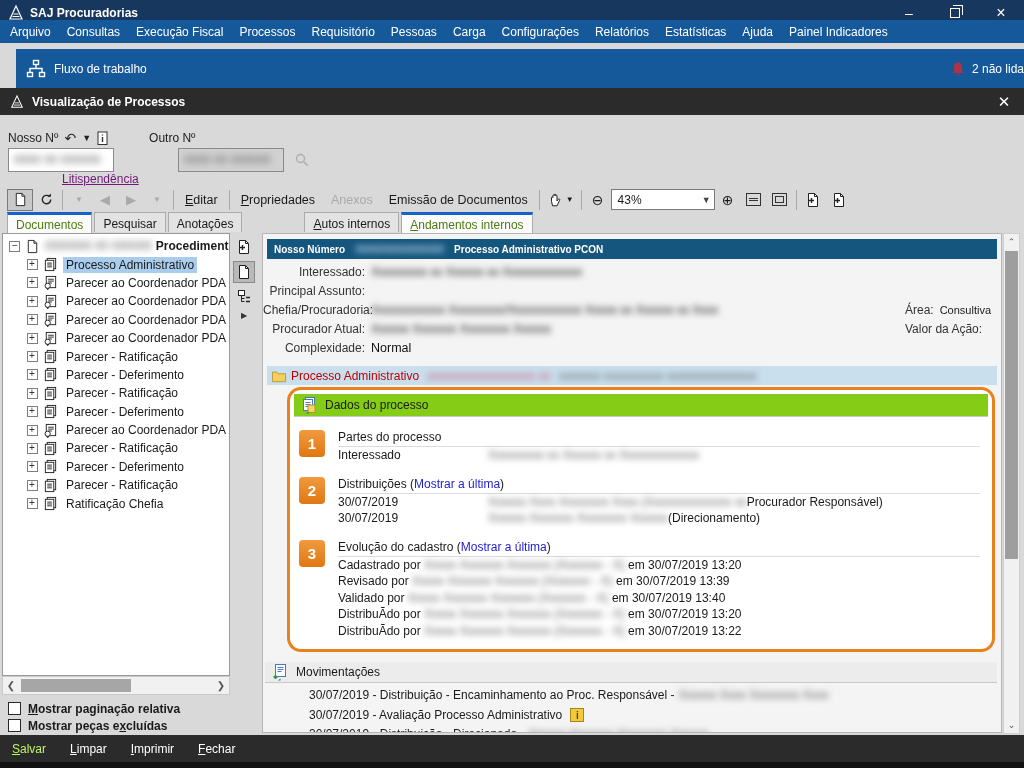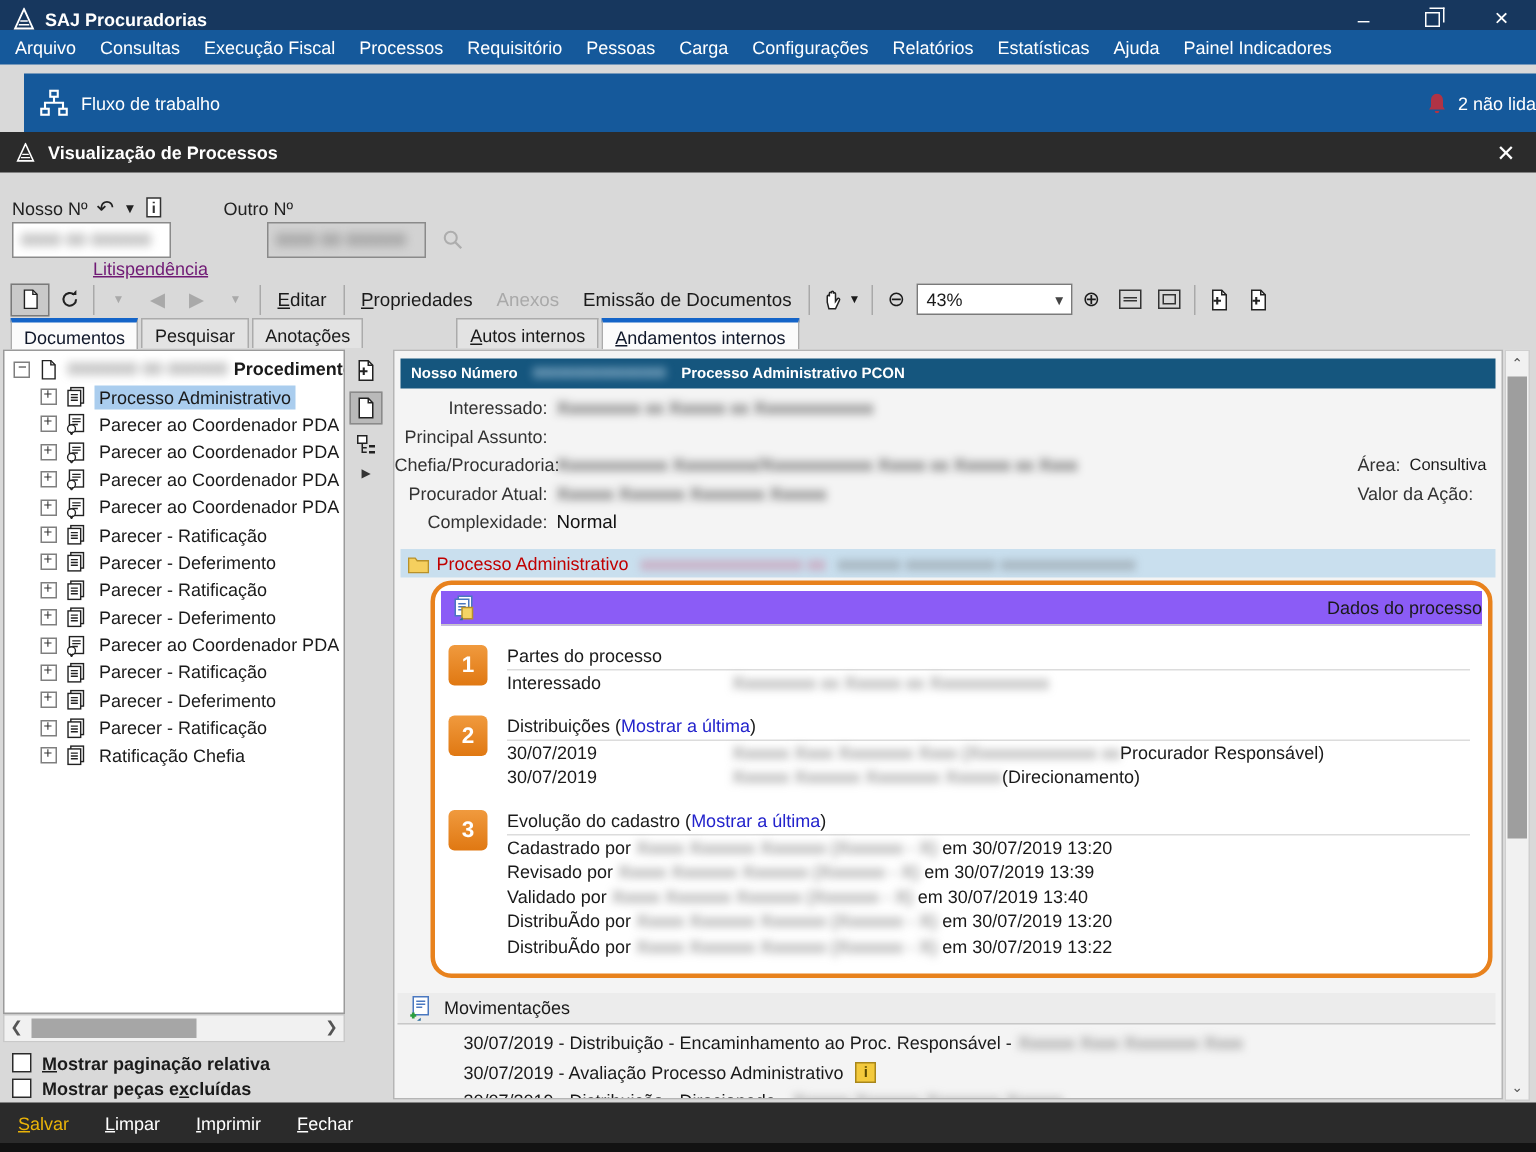--- a/index.html
+++ b/index.html
@@ -47,21 +47,21 @@
   .combo { width:104px; height:21px; background:#fff; border:1px solid #7a7a7a; display:flex; align-items:center; padding-left:6px; }
   .combo .arr { margin-left:auto; width:15px; text-align:center; color:#444; font-size:9px; }
   .fitbox { width:15px; height:13px; border:1px solid #333; display:flex; align-items:center; justify-content:center; }
   .fitbox .bar { width:9px; height:3px; border-top:1px solid #333; border-bottom:1px solid #333; }
   .fitbox .lines { width:9px; height:7px; border:1px solid #333; }
   .ul { text-decoration:underline; }
 
   
   .tabs { left:0; top:212px; width:1024px; height:21px; display:flex; align-items:flex-end; }
   .tab { height:20px; padding:2px 8px 0; margin-right:2px; background:#e3e3e3; border:1px solid #ababab; border-bottom:none; display:flex; align-items:center; }
-  .tab.active { background:#fbfbfb; border-top:3px solid #1464c8; color:#0f172a; height:21px; }
+  .tab.active { background:#fbfbfb; border-top:3px solid #1464c8; color:#4d7c0f; height:21px; }
   .tabs .lgroup { display:flex; margin-left:7px; }
   .tabs .rgroup { display:flex; margin-left:60px; }
 
   
   .tree { left:2px; top:233px; width:228px; height:443px; background:#fff; border:1px solid #9a9a9a; overflow:hidden; padding-top:3px; }
   .trow { display:flex; align-items:center; height:18.4px; white-space:nowrap; }
   .exp { width:11px; height:11px; border:1px solid #7f7f7f; background:#fff; margin:0 5px 0 6px; position:relative; flex:none; }
   .exp::before { content:"+"; position:absolute; left:1px; top:-2px; font-size:10px; color:#333; }
   .exp.minus::before { content:"−"; left:2px; }
   .trow.child { padding-left:18px; }
@@ -94,42 +94,42 @@
   .frow .lbl { width:102px; text-align:right; color:#333; flex:none; }
   .frow .val { margin-left:6px; color:#111; }
   .rcol { position:absolute; right:10px; top:38px; text-align:right; line-height:19px; }
   .rcol .r { display:flex; gap:6px; }
 
   .banner { margin:8px 4px 0; height:19px; background:#c9dfee; display:flex; align-items:center; padding-left:4px; color:#c00000; }
   .banner .t { margin-left:4px; }
   .banner .b1 { margin-left:8px; }
 
   .obox { margin:2px 6px 0 24px; border:3px solid #e8821d; border-radius:14px; background:#fff; padding:4px 4px 10px; position:relative; }
-  .sechdr { height:23px; background:#8b5cf6; border-bottom:1px solid #c8c8c8; display:flex; align-items:center; gap:7px; padding-left:6px;justify-content:space-between; }
+  .sechdr { height:23px; background:#84cc16; border-bottom:1px solid #c8c8c8; display:flex; align-items:center; gap:7px; padding-left:6px; }
   .item { position:relative; padding-left:44px; padding-right:8px; margin-top:13px; }
   .badge { position:absolute; left:5px; top:0; width:26px; height:27px; background:linear-gradient(#f09a3e,#e07812); border-radius:4px; color:#fff; font-weight:bold; font-size:15px; display:flex; align-items:center; justify-content:center; }
   .ititle { border-bottom:1px solid #dcdcdc; padding-bottom:1px; line-height:15px; }
   .link { color:#2323cc; }
   .irow { line-height:16.5px; display:flex; white-space:nowrap; }
   .irow .d { width:150px; flex:none; }
   .irow .lbl150 { width:150px; flex:none; }
 
   .movhdr { margin:10px 4px 0 2px; height:21px; background:#ececec; border-bottom:1px solid #c8c8c8; display:flex; align-items:center; gap:7px; padding-left:6px; }
   .movrows { margin:3px 0 0 46px; line-height:19.5px; }
   .movrow { display:flex; align-items:center; gap:4px; white-space:nowrap; }
   .infoicon { width:14px; height:14px; background:#f3c93c; border:1px solid #a8861a; color:#5c4a00; font-weight:bold; font-size:10px; display:inline-flex; align-items:center; justify-content:center; margin-left:4px; }
 
   .vscroll { left:1003px; top:233px; width:17px; height:501px; background:#f1f1f1; border:1px solid #cfcfcf; }
   .vscroll .ar { width:15px; height:16px; display:flex; align-items:center; justify-content:center; color:#555; font-size:9px; }
   .vscroll .ar.dn { position:absolute; bottom:0; }
   .vscroll .thumb { position:absolute; left:1px; top:17px; width:13px; height:308px; background:#9e9e9e; }
 
   
   .footer { left:0; top:735px; width:1024px; height:27px; background:#2b2b2b; color:#fff; display:flex; align-items:center; gap:24px; padding-left:12px; }
-  .footer .fb.dim { color:#eab308; }
+  .footer .fb.dim { color:#bef264; }
   .strip-bottom { left:0; top:762px; width:1024px; height:6px; background:#121212; }
 
   svg { display:block; }
 </style>
 </head>
 <body>
 
 <svg width="0" height="0" style="position:absolute">
   <defs>
     <symbol id="s-logo" viewBox="0 0 16 16">

